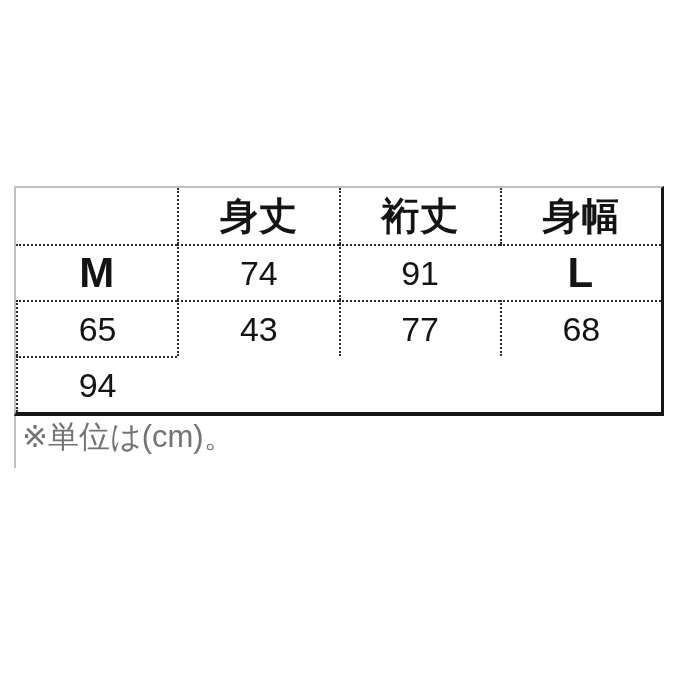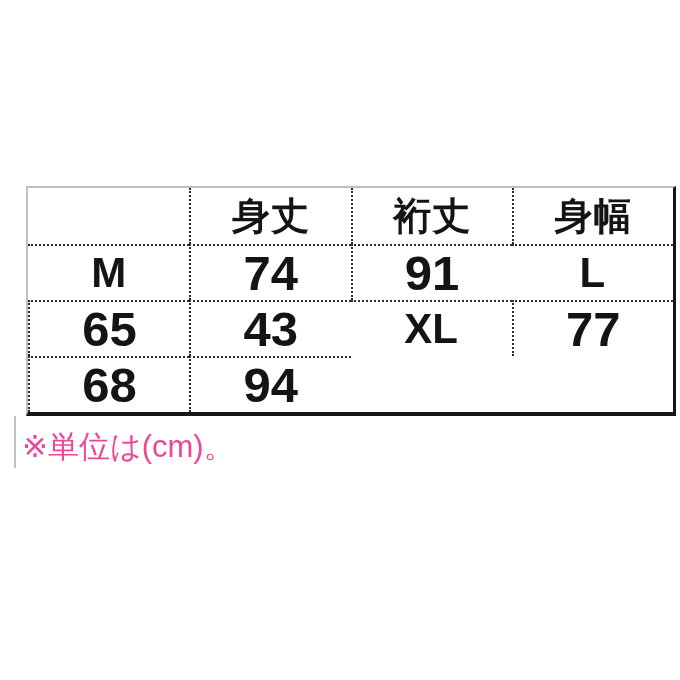--- a/index.html
+++ b/index.html
@@ -11,21 +11,21 @@
     position: relative;
     width: 680px;
     height: 680px;
     background: #ffffff;
     overflow: hidden;
     font-family: "Liberation Sans", "DejaVu Sans", sans-serif;
     color: #141414;
   }
   .size-table {
     position: absolute;
-    left: 26px;
+    left: 14px;
     top: 186px;
     width: 645px;
     display: grid;
     grid-template-columns: repeat(4, 1fr);
     grid-auto-rows: 56px;
     background: #ffffff;
     border-top: 2px solid #bfbfbf;
     border-left: 2px solid #bfbfbf;
     border-right: 3px solid #161616;
     border-bottom: 4px solid #161616;
@@ -43,36 +43,36 @@
   .cell.head {
     font-size: 38px;
     font-weight: bold;
     letter-spacing: 1px;
   }
   .cell.size-label {
     font-size: 42px;
     font-weight: bold;
   }
   .cell.num {
-    font-size: 49px;
-    font-weight: 700;
+    font-size: 34px;
+    font-weight: 400;
   }
   .note-row {
     position: absolute;
     left: 14px;
     top: 416px;
     width: 645px;
     height: 52px;
     border-left: 2px solid #bfbfbf;
     display: flex;
-    align-items: flex-end;
+    align-items: flex-start;
     padding-left: 6px;
     box-sizing: border-box;
     font-size: 31px;
-    color: #ec4899;
+    color: #737373;
   }
 </style>
 </head>
 <body>
 
 <div class="stage">
 
   <div class="size-table">
 
     <div class="cell head"></div>
@@ -81,21 +81,20 @@
     <div class="cell head vline">身幅</div>
 
     <div class="cell size-label hline">M</div>
     <div class="cell num hline vline">74</div>
     <div class="cell num hline vline">91</div>
 
     <div class="cell size-label hline">L</div>
     <div class="cell num hline vline">65</div>
     <div class="cell num hline vline">43</div>
 
-    <div class="cell size-label hline">XL</div>
     <div class="cell num hline vline">77</div>
     <div class="cell num hline vline">68</div>
     <div class="cell num hline vline">94</div>
   </div>
 
   <div class="note-row">
     <span>※単位は(cm)。</span>
   </div>
 
 </div>

